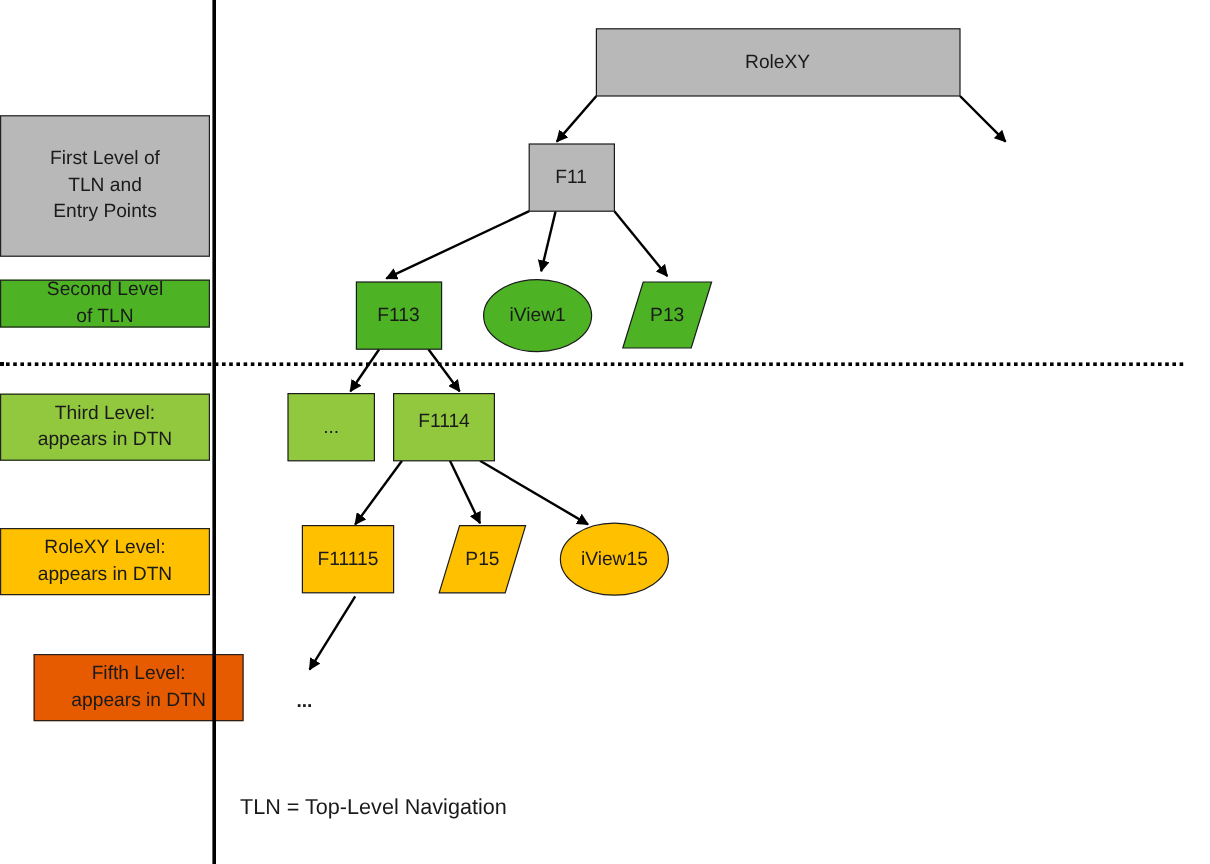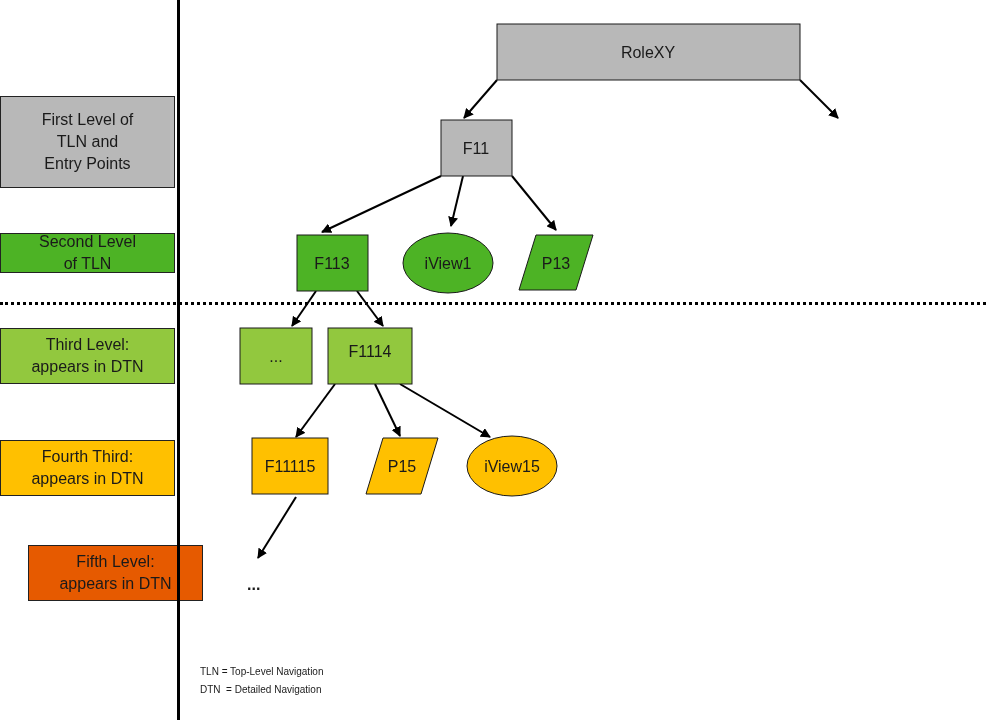--- a/index.html
+++ b/index.html
@@ -6,35 +6,35 @@
   body { width: 1008px; height: 720px; position: relative; overflow: hidden;
          font-family: "Liberation Sans", sans-serif; color: #1a1a1a; }
   .lvl { position: absolute; left: 0; width: 175px; border: 1px solid #222;
          box-sizing: border-box; display: flex; align-items: center; justify-content: center;
          text-align: center; font-size: 16px; line-height: 22px; white-space: pre-line; }
   .vline { position: absolute; left: 177px; top: 0; width: 3px; height: 720px; background: #000; }
   .dots { position: absolute; left: 0; top: 302px; width: 986px; height: 0;
           border-top: 3px dotted #000; }
   svg#diagram { position: absolute; left: 0; top: 0; }
   svg text { font-family: "Liberation Sans", sans-serif; font-size: 16px; fill: #1a1a1a; }
-  .legend { position: absolute; left: 200px; top: 663px; font-size: 10px; line-height: 18px; }
+  .legend { position: absolute; left: 200px; top: 663px; font-size: 18px; line-height: 18px; }
   .legend div { white-space: pre; }
   .ellipsis { position: absolute; left: 247px; top: 576px; font-size: 16px; font-weight: bold; }
 </style>
 </head>
 <body>
 
-<div class="lvl" style="top:96px;height:92px;background:#b8b8b8;">First Level of
+<div class="lvl" style="top:96px;height:118px;background:#b8b8b8;">First Level of
 TLN and
 Entry Points</div>
 <div class="lvl" style="top:233px;height:40px;background:#4db325;">Second Level
 of TLN</div>
 <div class="lvl" style="top:328px;height:56px;background:#92c83e;">Third Level:
 appears in DTN</div>
-<div class="lvl" style="top:440px;height:56px;background:#ffc000;">Fourth Third:
+<div class="lvl" style="top:440px;height:56px;background:#ffc000;">RoleXY Level:
 appears in DTN</div>
 <div class="lvl" style="top:545px;height:56px;background:#e65a00;margin-left:28px;">Fifth Level:
 appears in DTN</div>
 
 <div class="vline"></div>
 <div class="dots"></div>
 
 <svg id="diagram" width="1008" height="720">
   <defs>
     <marker id="arr" markerWidth="10" markerHeight="10" refX="9" refY="5" orient="auto" markerUnits="userSpaceOnUse">
@@ -80,14 +80,13 @@
     <text x="290" y="466">F11115</text>
     <text x="402" y="466">P15</text>
     <text x="512" y="466">iView15</text>
   </g>
 </svg>
 
 <div class="ellipsis">...</div>
 
 <div class="legend">
   <div>TLN = Top-Level Navigation</div>
-  <div>DTN  = Detailed Navigation</div>
 </div>
 
 </body></html>

